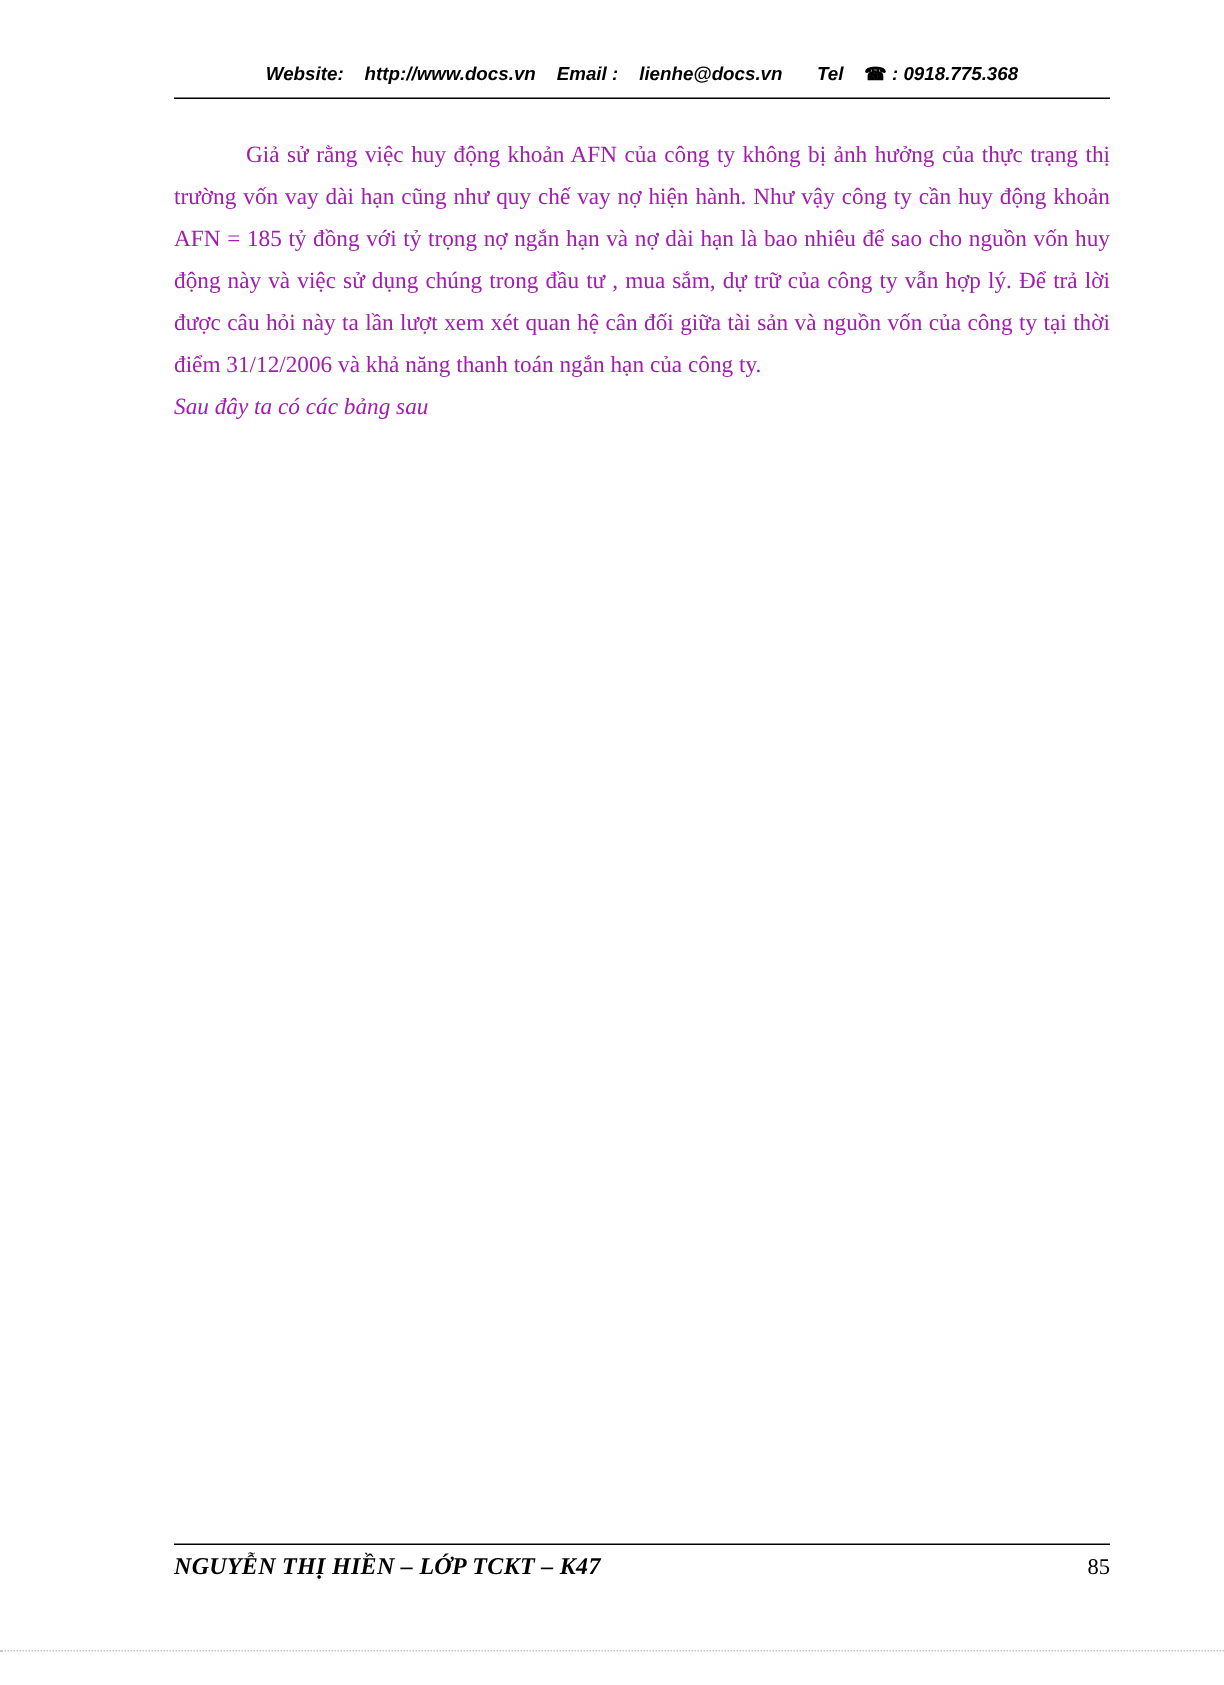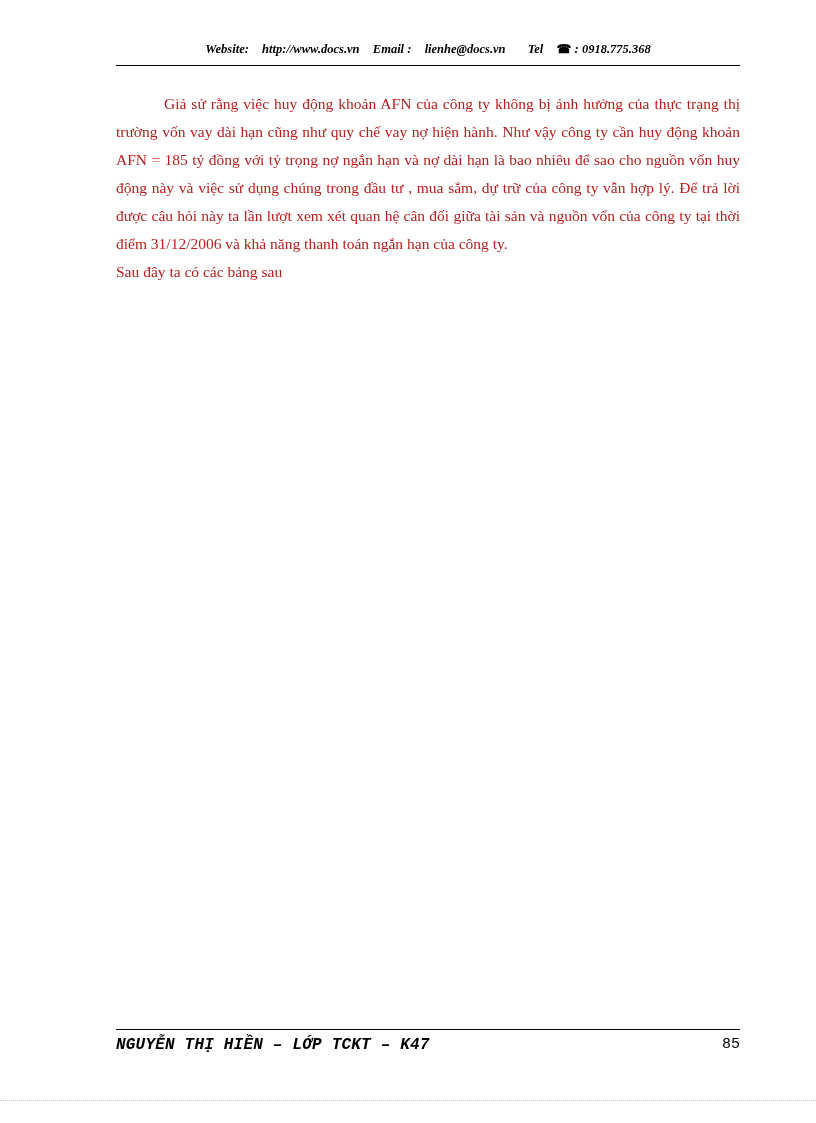--- a/index.html
+++ b/index.html
@@ -36,21 +36,21 @@
   
   .header {
     position: absolute;
     left: 116px;
     top: 42px;
     width: 624px;
     text-align: center;
     white-space: nowrap;
   }
   .header-line {
-    font-family: Liberation Serif, serif;
+    font-family: Liberation Sans, sans-serif;
     font-size: 12.5px;
     font-style: italic;
     font-weight: bold;
     letter-spacing: 0px;
   }
   .header-label {
     font-weight: bold;
     font-style: italic;
   }
   .hdr-sep {
@@ -78,51 +78,52 @@
   .body-text {
     position: absolute;
     left: 116px;
     top: 90px;
     width: 624px;
     font-family: "Liberation Serif", serif;
     font-size: 15.5px;
     line-height: 28px;
     text-align: justify;
     text-justify: inter-word;
-    color: #b91c1c;
+    color: #a21caf;
   }
   .body-text .indent {
     display: inline-block;
     width: 48px;
   }
   .body-text p {
     margin: 0;
     text-align: justify;
   }
   .body-text p:last-child {
     text-align: left;
+    font-style: italic;
   }
 
   
   .footer-rule {
     position: absolute;
     left: 116px;
     top: 1029px;
     width: 624px;
     border-bottom: 1.3px solid #000000;
   }
   .footer {
     position: absolute;
     left: 116px;
     top: 1036px;
     width: 624px;
     display: flex;
     justify-content: space-between;
-    align-items: flex-start;
-    font-family: Liberation Mono, monospace;
+    align-items: flex-end;
+    font-family: Liberation Serif, serif;
   }
   .footer-author {
     font-size: 16px;
     font-weight: bold;
     font-style: italic;
     letter-spacing: 0.2px;
   }
   .footer-page {
     font-size: 15px;
     font-weight: normal;

